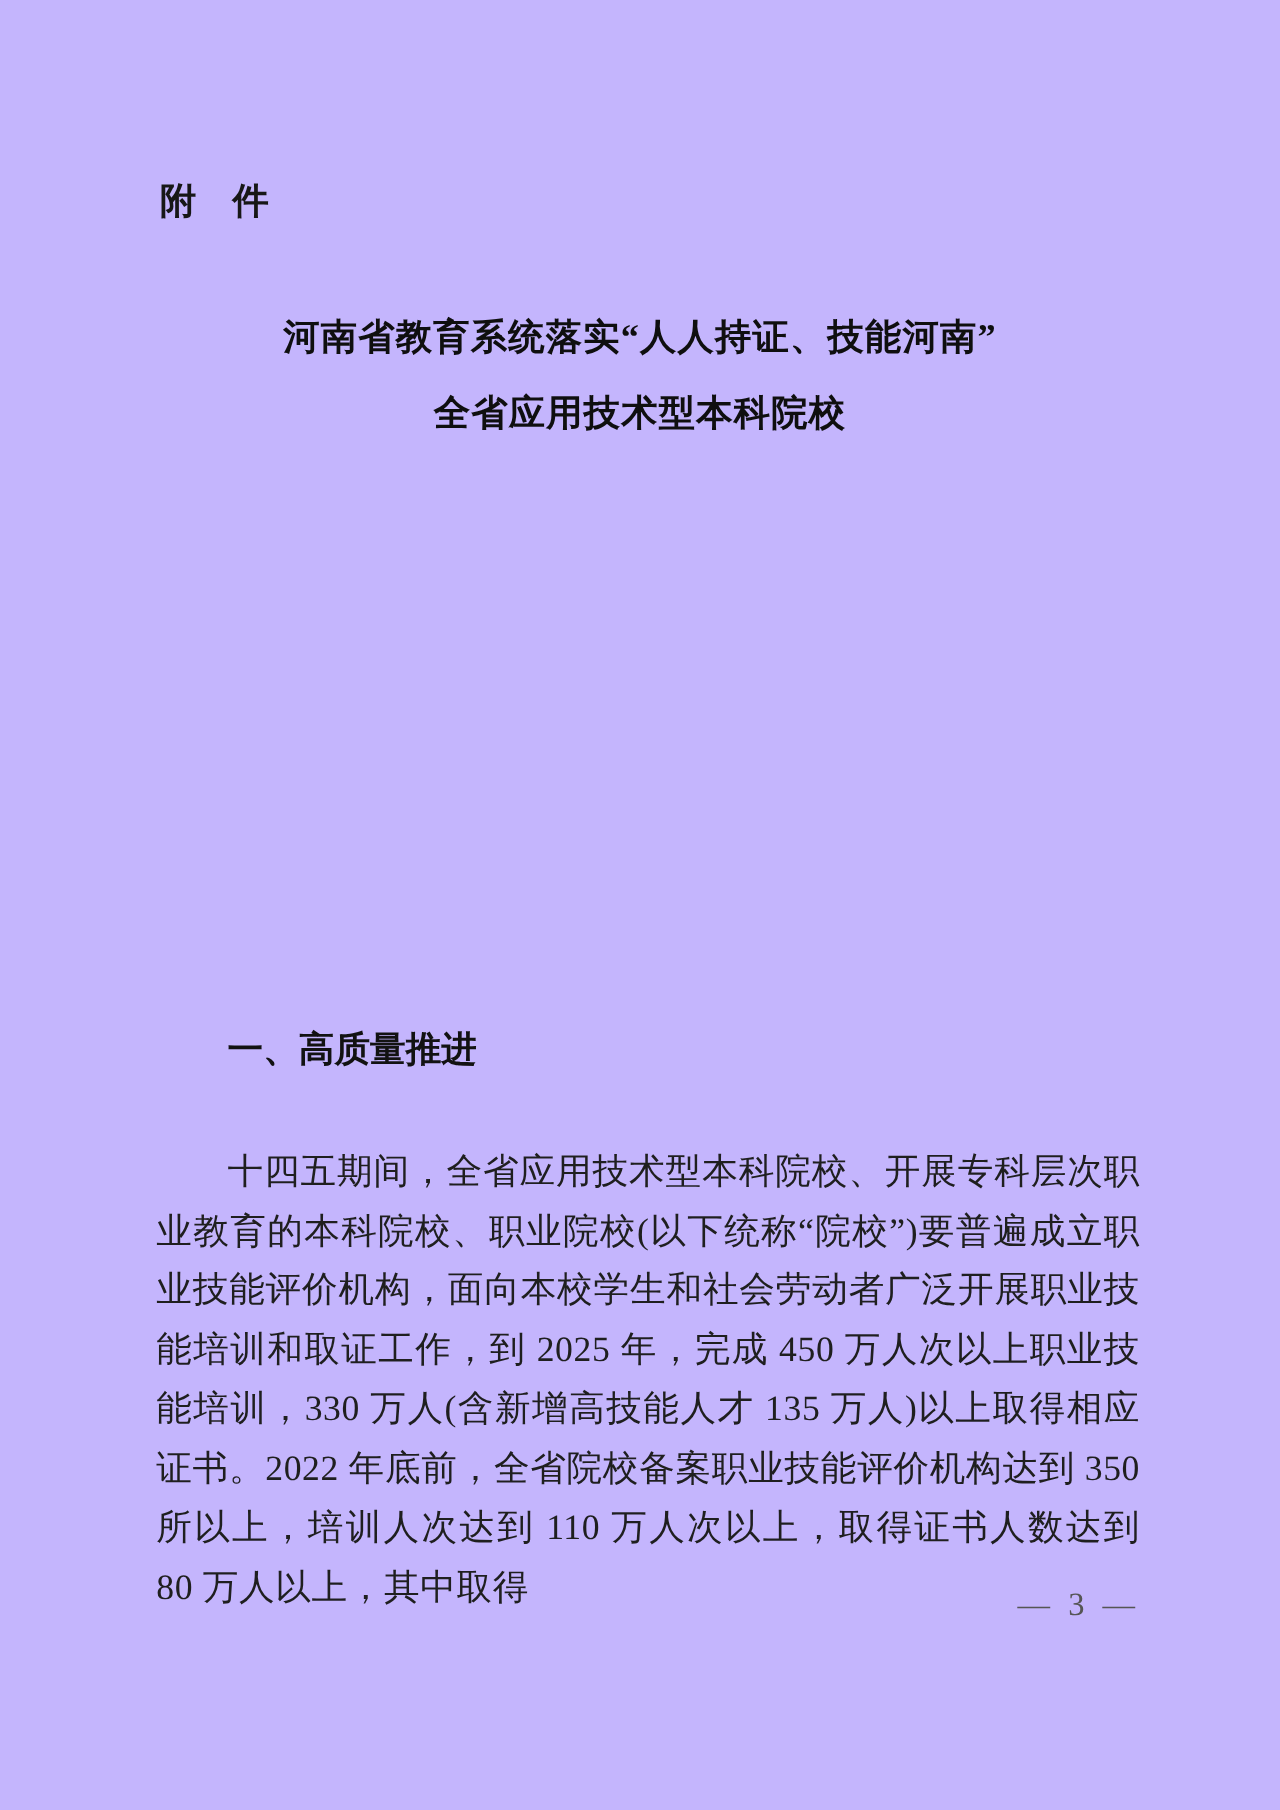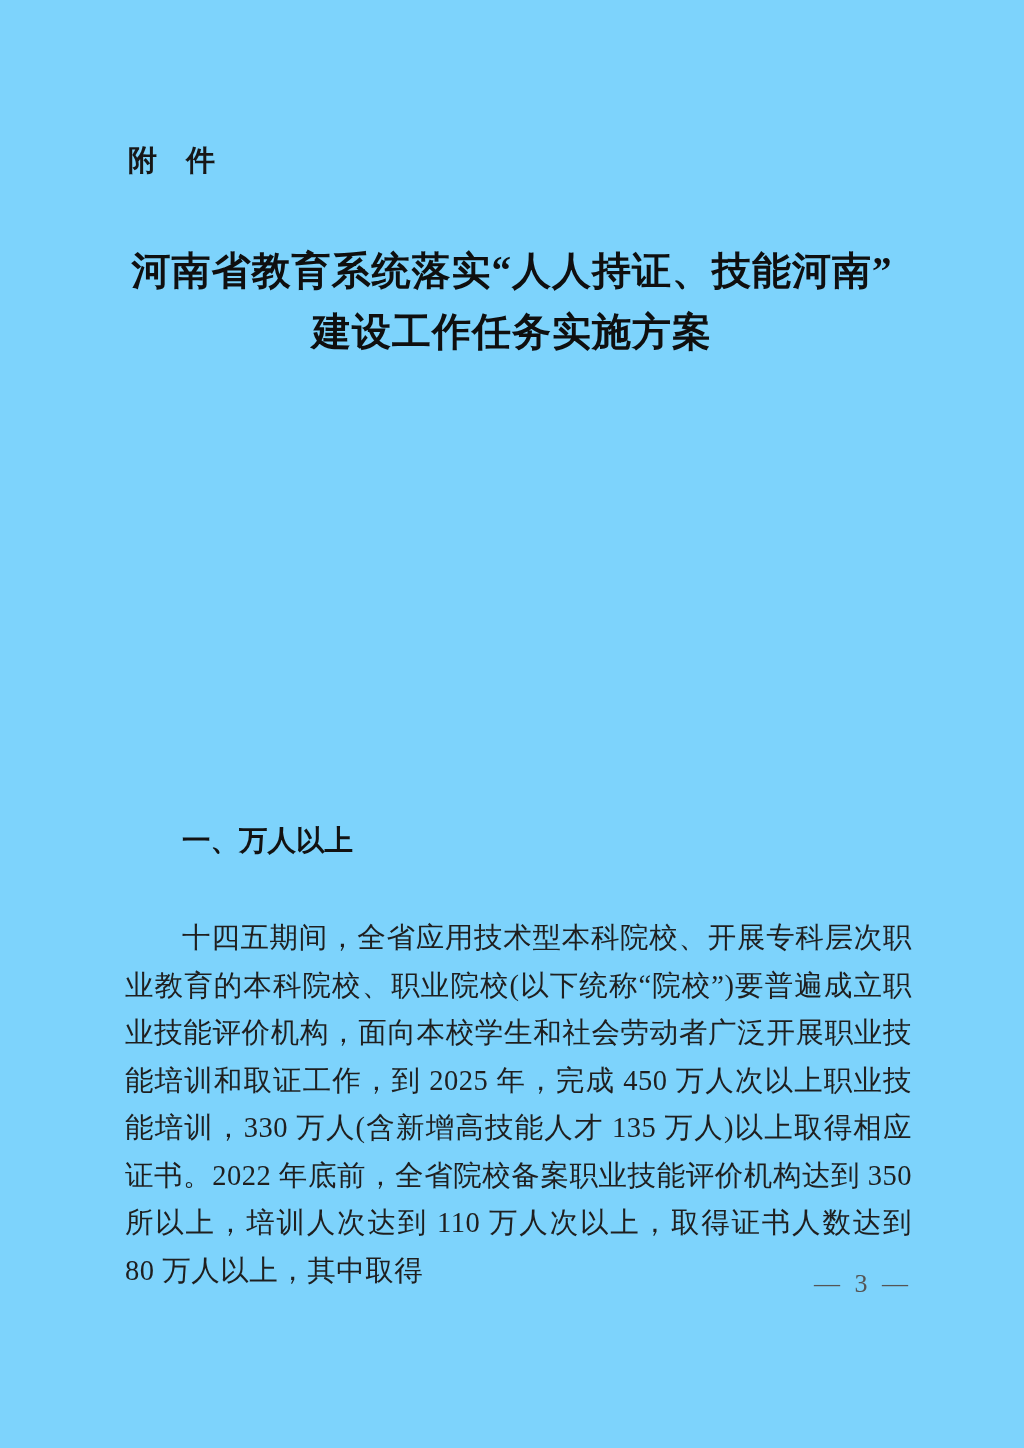--- a/index.html
+++ b/index.html
@@ -4,21 +4,21 @@
 <style>
   html, body {
     margin: 0;
     padding: 0;
     background: #ffffff;
   }
   .page {
     position: relative;
     width: 1024px;
     height: 1448px;
-    background: #7dd3fc;
+    background: #c4b5fd;
     overflow: hidden;
     font-family: "Liberation Serif", "DejaVu Serif", serif;
     color: #1c1c1c;
   }
   .attachment-label {
     position: absolute;
     left: 128px;
     top: 141px;
     font-family: "Liberation Sans", "DejaVu Sans", sans-serif;
     font-weight: bold;
@@ -28,21 +28,21 @@
   }
   .doc-title {
     position: absolute;
     left: 0;
     right: 0;
     top: 240px;
     margin: 0;
     text-align: center;
     font-family: "Liberation Serif", "DejaVu Serif", serif;
     font-weight: bold;
-    font-size: 39px;
+    font-size: 29px;
     line-height: 61px;
     color: #0f0f0f;
     letter-spacing: 1px;
   }
   .doc-title .title-line {
     display: block;
   }
   .body-para {
     position: absolute;
     left: 125px;
@@ -82,23 +82,23 @@
 </style>
 </head>
 <body>
 
 <div class="page">
 
   <div class="attachment-label">附　件</div>
 
   <h1 class="doc-title">
     <span class="title-line">河南省教育系统落实“人人持证、技能河南”</span>
-    <span class="title-line">建设工作任务实施方案</span>
+    <span class="title-line">全省应用技术型本科院校</span>
   </h1>
 
 
-  <h2 class="section-heading">一、万人以上</h2>
+  <h2 class="section-heading">一、高质量推进</h2>
 
   <p class="body-para para-goals">十四五期间，全省应用技术型本科院校、开展专科层次职业教育的本科院校、职业院校(以下统称“院校”)要普遍成立职业技能评价机构，面向本校学生和社会劳动者广泛开展职业技能培训和取证工作，到 2025 年，完成 450 万人次以上职业技能培训，330 万人(含新增高技能人才 135 万人)以上取得相应证书。2022 年底前，全省院校备案职业技能评价机构达到 350 所以上，培训人次达到 110 万人次以上，取得证书人数达到 80 万人以上，其中取得</p>
 
   <div class="page-number">— 3 —</div>
 
 </div>
 
 </body></html>

